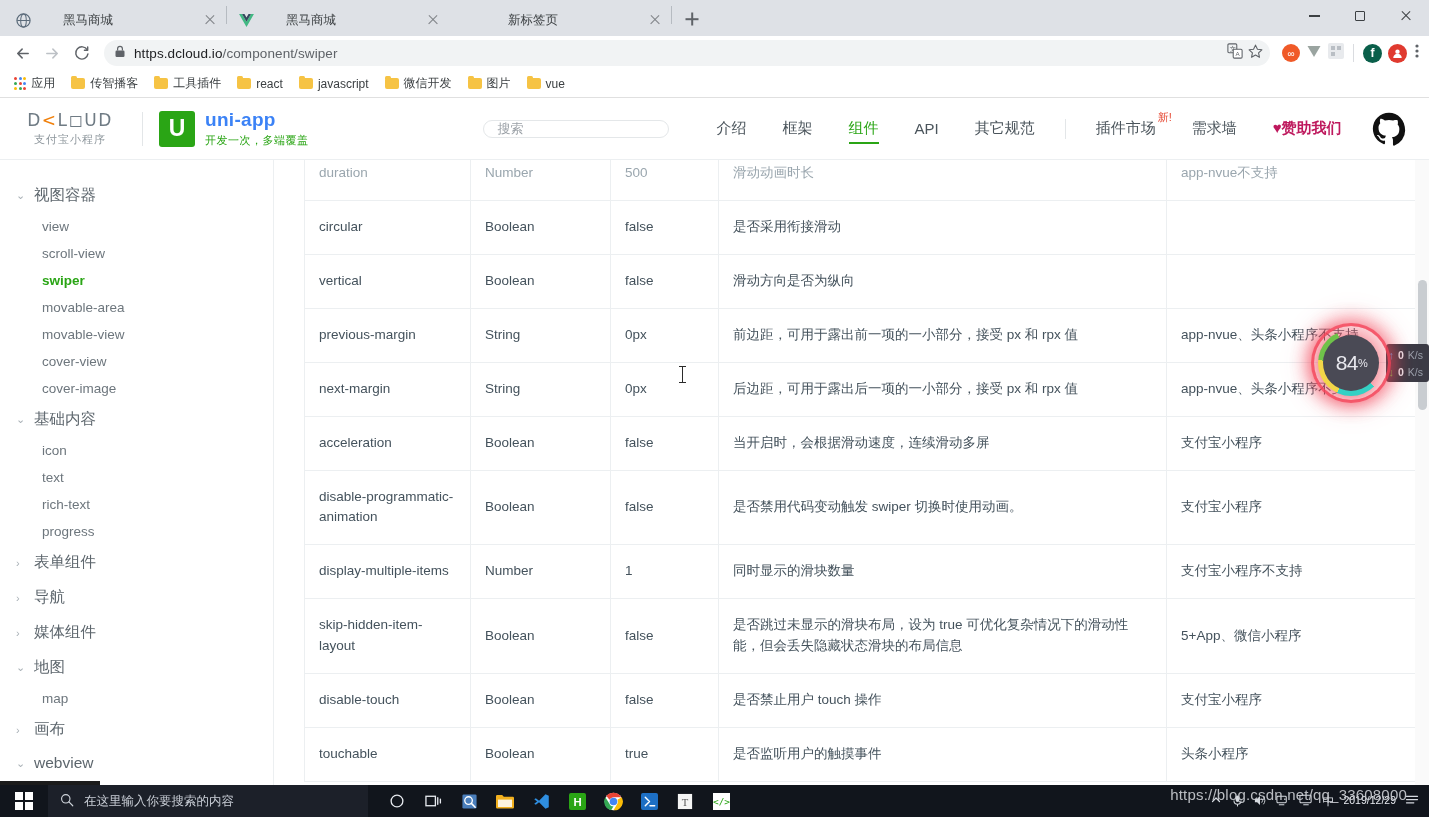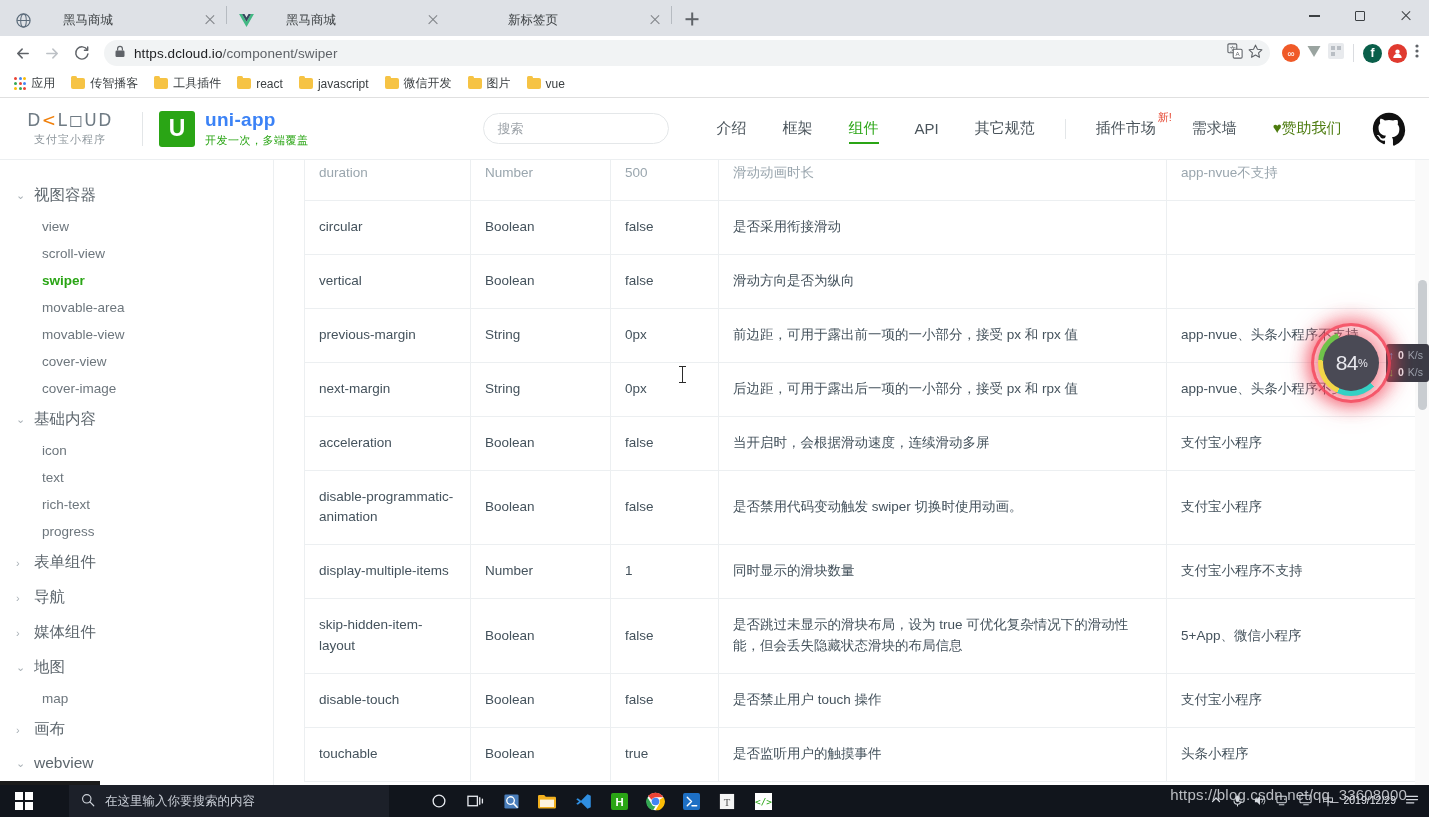--- a/index.html
+++ b/index.html
@@ -106,33 +106,33 @@
   .dcloud-mark { font-size: 17px; letter-spacing: 1.5px; color: #6f7b84; font-family: "DejaVu Sans", sans-serif; }
   .dcloud-mark .orange { color: #f0800c; }
   .dcloud-sub { font-size: 11px; color: #8d969c; margin-top: 2px; letter-spacing: 1px; }
   .hsep { width: 1px; height: 34px; background: #e3e6e8; margin: 0 16px; }
   .uni-logo { width: 36px; height: 36px; background: #2aa515; border-radius: 3px;
               display:flex; align-items:center; justify-content:center; color:#fff; font-size: 23px; font-weight: bold; }
   .uni-text { margin-left: 10px; }
   .uni-name { font-size: 19px; color: #3b82f6; font-weight: bold; letter-spacing: .3px; }
   .uni-slogan { font-size: 11px; color: #2aa515; margin-top: 2px; letter-spacing: .5px; }
   .hdr-search {
-    width: 186px; height: 31px; border: 1px solid #e4e7e9; border-radius: 16px;
+    width: 186px; height: 18px; border: 1px solid #e4e7e9; border-radius: 16px;
     margin-left: 174px; display: flex; align-items: center; padding: 0 14px;
     font-size: 13px; color: #9aa0a6; background: #fff;
   }
   .hdr-nav { display: flex; align-items: center; gap: 0; margin-left: 30px; }
   .nav-item { font-size: 15px; color: #4b555c; padding: 0 18px; position: relative; white-space: nowrap; }
   .nav-item.active { color: #2aa515; }
   .nav-item.active::after {
     content:""; position:absolute; left: 18px; right: 18px; bottom: -6px; height: 1.6px; background: #2aa515;
   }
   .nav-sep { width:1px; height: 20px; background:#e3e6e8; margin: 0 12px; }
   .nav-item .new-badge { position:absolute; top: -9px; right: 2px; color: #e5452f; font-size: 11px; }
-  .nav-item.sponsor { color: #4d7c0f; }
+  .nav-item.sponsor { color: #be185d; font-weight: bold; }
   .gh { width: 34px; height: 34px; margin-left: 12px; }
 
   .body-wrap { display: flex; height: calc(100% - 62px); position: relative; }
 
   
   .sidebar {
     width: 274px; flex: 0 0 274px; background: #fff; padding: 18px 0 0 12px;
     border-right: 1px solid #eceff1; overflow: hidden; position: relative;
   }
   .side-group {
@@ -194,21 +194,21 @@
   .speedrow .v { color: #e9ebef; font-weight: bold; }
   .speedrow .u { color: #9aa0ab; }
 
   
   .vscroll { position: absolute; right: 0; top: 0; bottom: 0; width: 14px; background: #fafafa; }
   .vscroll .thumb { position: absolute; right: 2px; top: 120px; width: 9px; height: 130px; background: #c9cdd1; border-radius: 5px; }
 
   
   .taskbar {
     position: absolute; left: 0; right: 0; bottom: 0; height: 32px; background: #11151c;
-    display: flex; align-items: center; gap: 21px;
+    display: flex; align-items: center;
   }
   .start {
     width: 48px; height: 32px; display:flex; align-items:center; justify-content:center;
   }
   .win-logo { display:grid; grid-template-columns: repeat(2, 8px); grid-template-rows: repeat(2, 8px); gap: 2px; }
   .win-logo i { display:block; background:#fff; }
   .tb-search {
     width: 320px; height: 32px; background: #1c2029; display:flex; align-items:center; gap:10px; padding: 0 12px;
     color: #c9ced6; font-size: 12.5px;
   }

